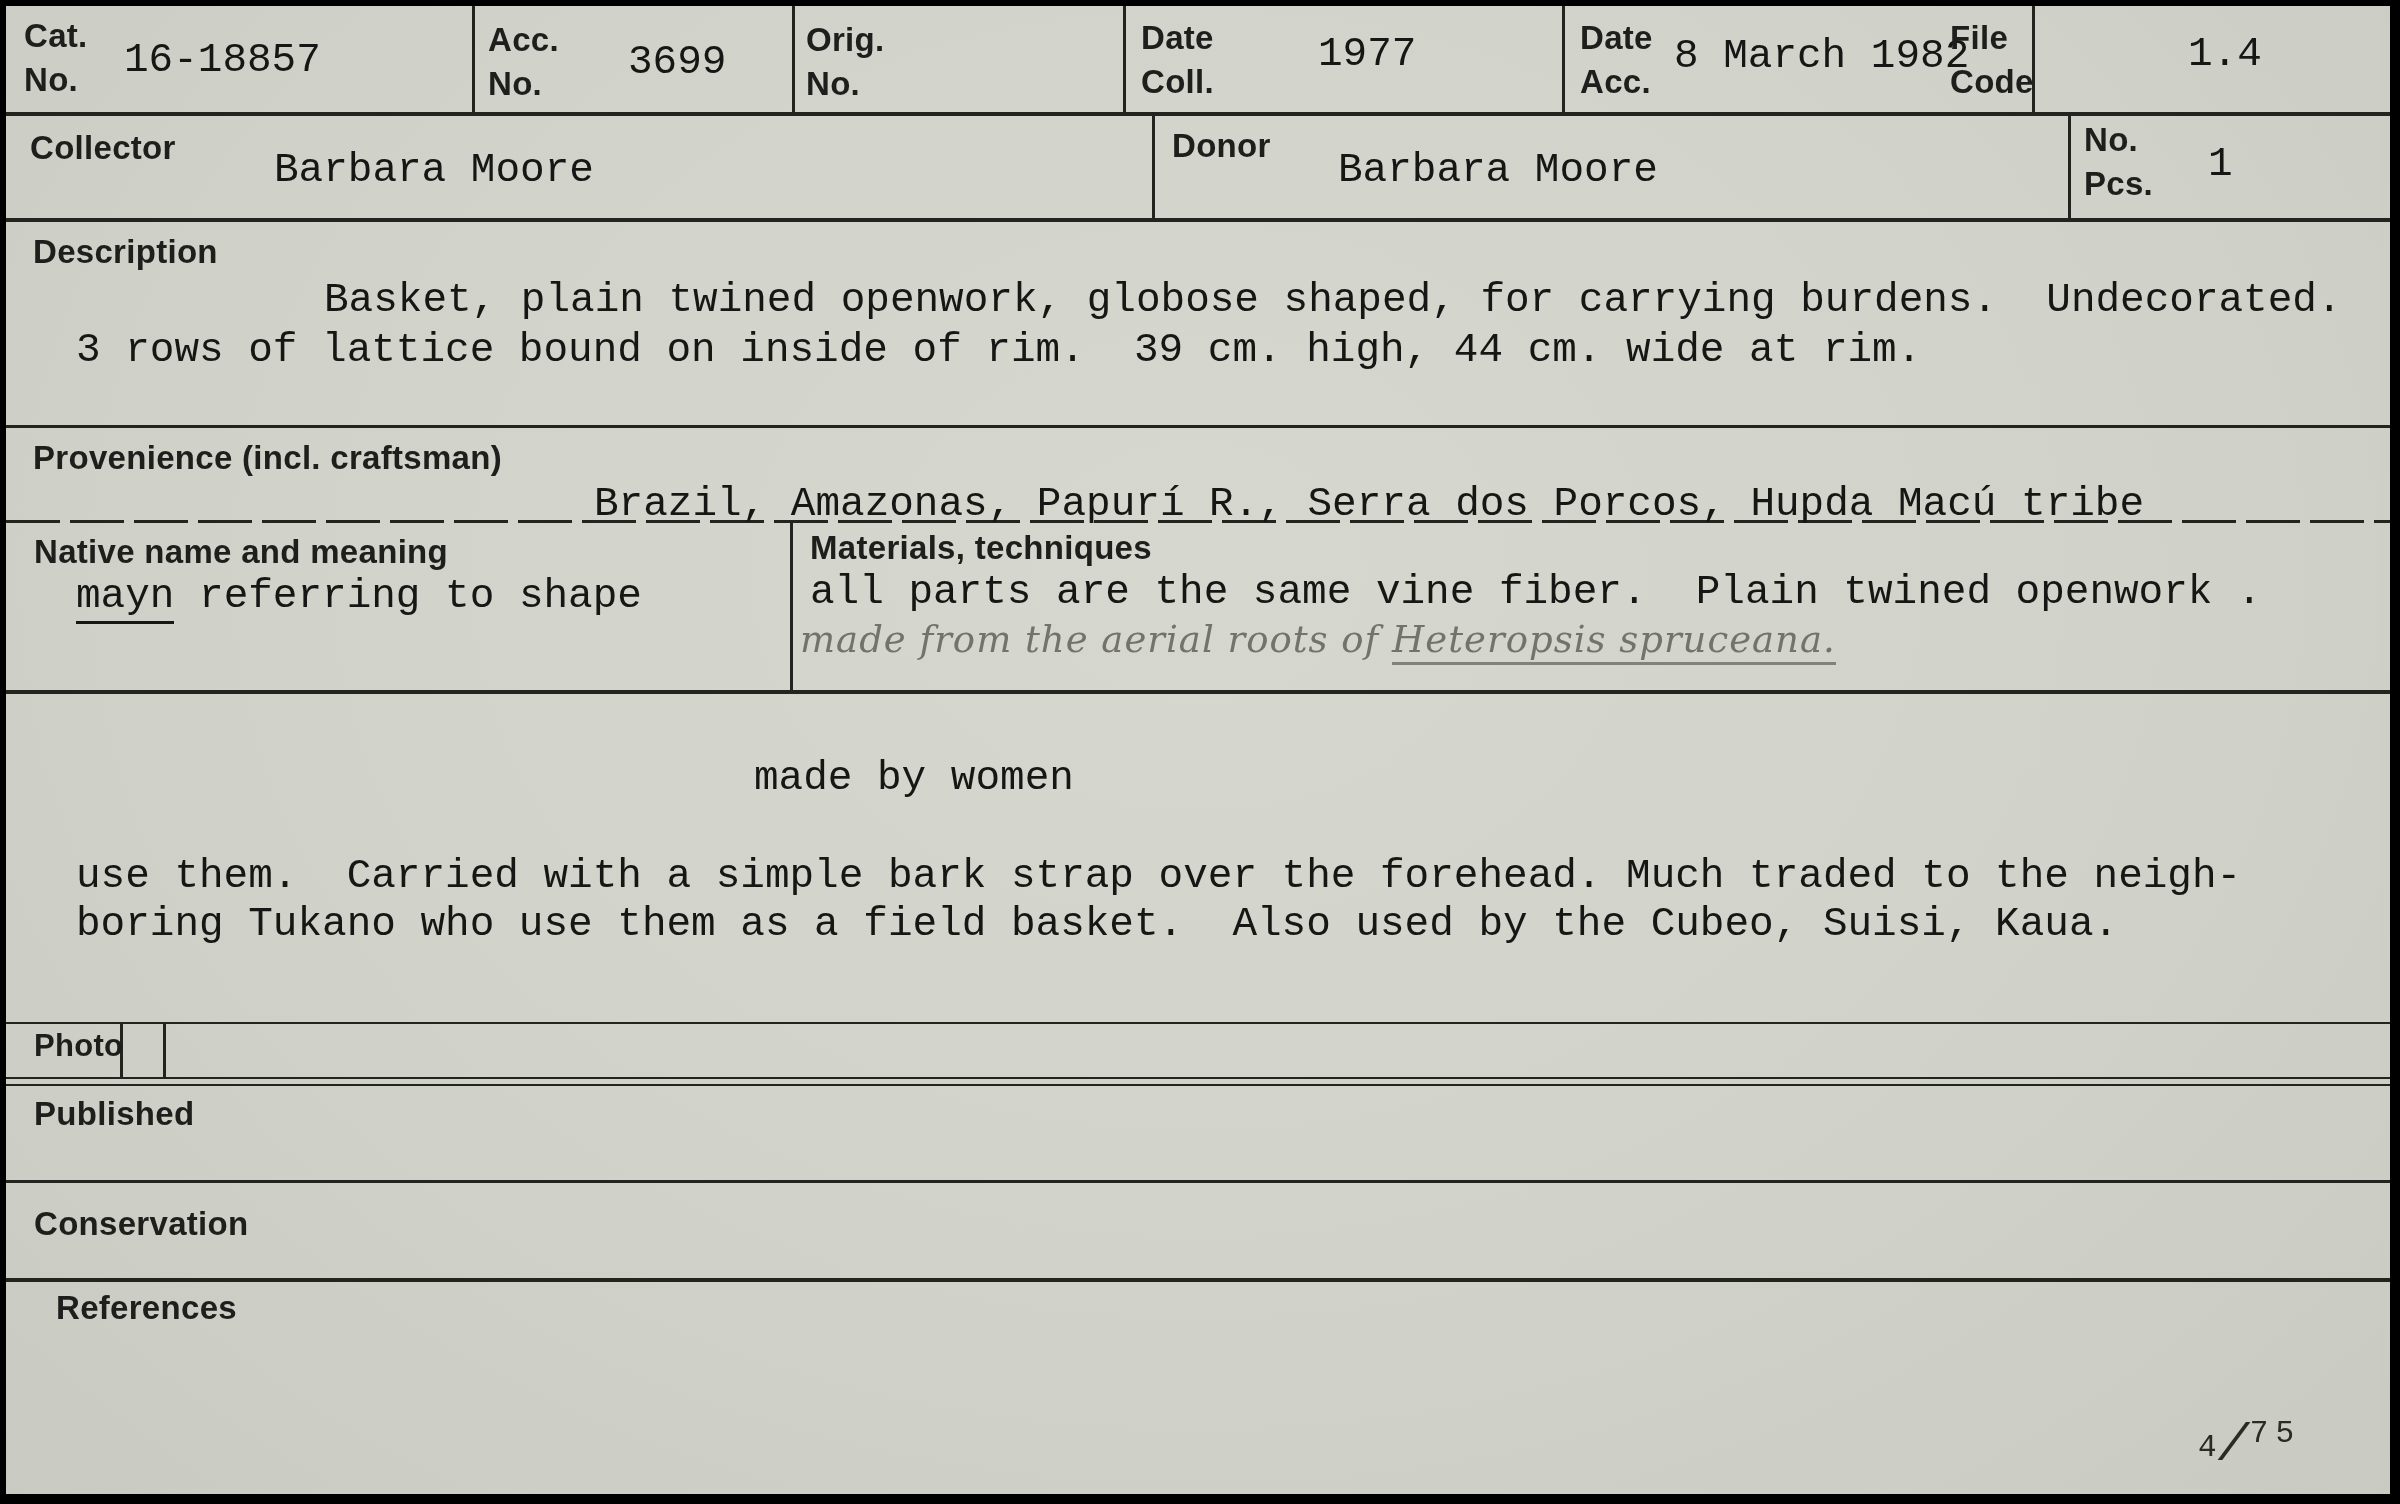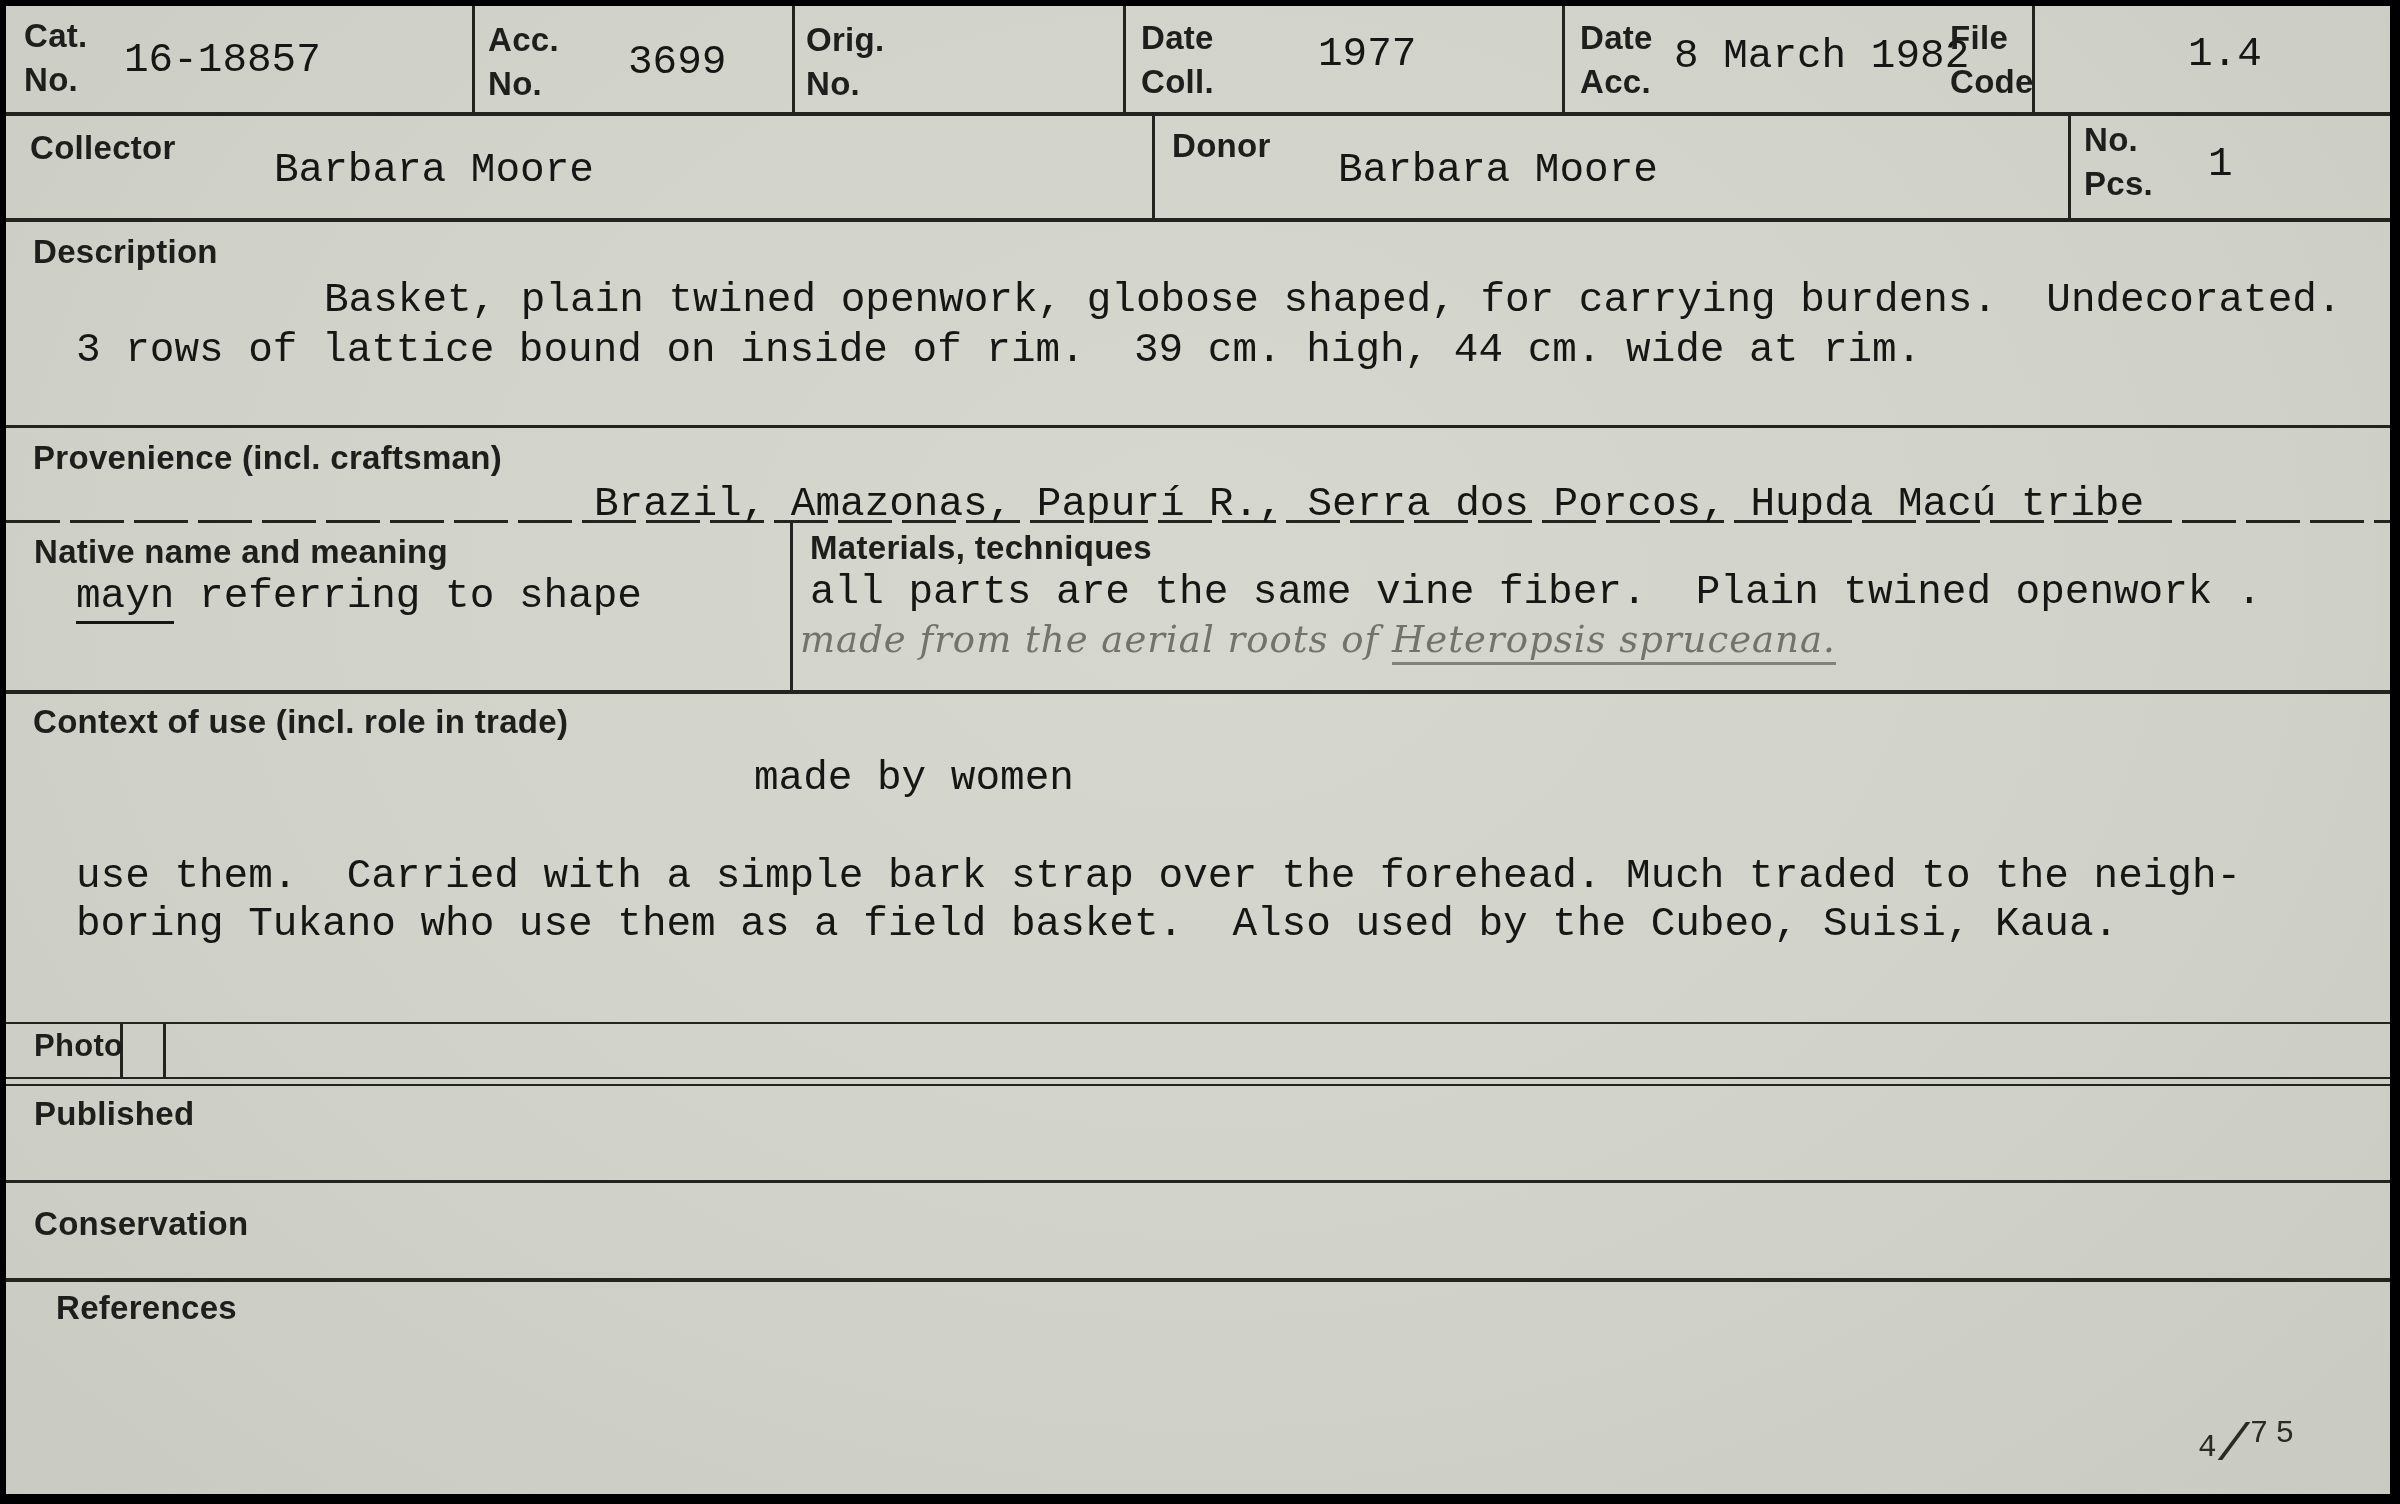--- a/index.html
+++ b/index.html
@@ -97,21 +97,20 @@
   <div class="lbl" style="left:27px;top:430px;">Provenience (incl. craftsman)</div>
   <div class="typed" style="left:588px;top:474px;">Brazil, Amazonas, Papurí R., Serra dos Porcos, Hupda Macú tribe</div>
 
   <div class="lbl" style="left:28px;top:524px;">Native name and meaning</div>
   <div class="typed" style="left:70px;top:566px;"><span class="u-typed">mayn</span><span> referring to shape</span></div>
 
   <div class="lbl" style="left:804px;top:520px;">Materials, techniques</div>
   <div class="typed" style="left:804px;top:562px;">all parts are the same vine fiber.  Plain twined openwork .</div>
   <div class="hand" style="left:794px;top:612px;"><span>made from the aerial roots of </span><span class="u-hand">Heteropsis spruceana.</span></div>
 
-  <div class="lbl" style="left:27px;top:694px;">Context of use (incl. role in trade)</div>
   <div class="typed" style="left:748px;top:748px;">made by women</div>
   <div class="typed" style="left:70px;top:846px;">use them.  Carried with a simple bark strap over the forehead. Much traded to the neigh-</div>
   <div class="typed" style="left:70px;top:894px;">boring Tukano who use them as a field basket.  Also used by the Cubeo, Suisi, Kaua.</div>
 
   <div class="lbl" style="left:28px;top:1020px;font-size:31px;line-height:40px;">Photo</div>
   <div class="lbl" style="left:28px;top:1086px;">Published</div>
   <div class="lbl" style="left:28px;top:1196px;">Conservation</div>
 
   <div class="lbl" style="left:22px;top:1280px;margin-left:28px;">References</div>
 

